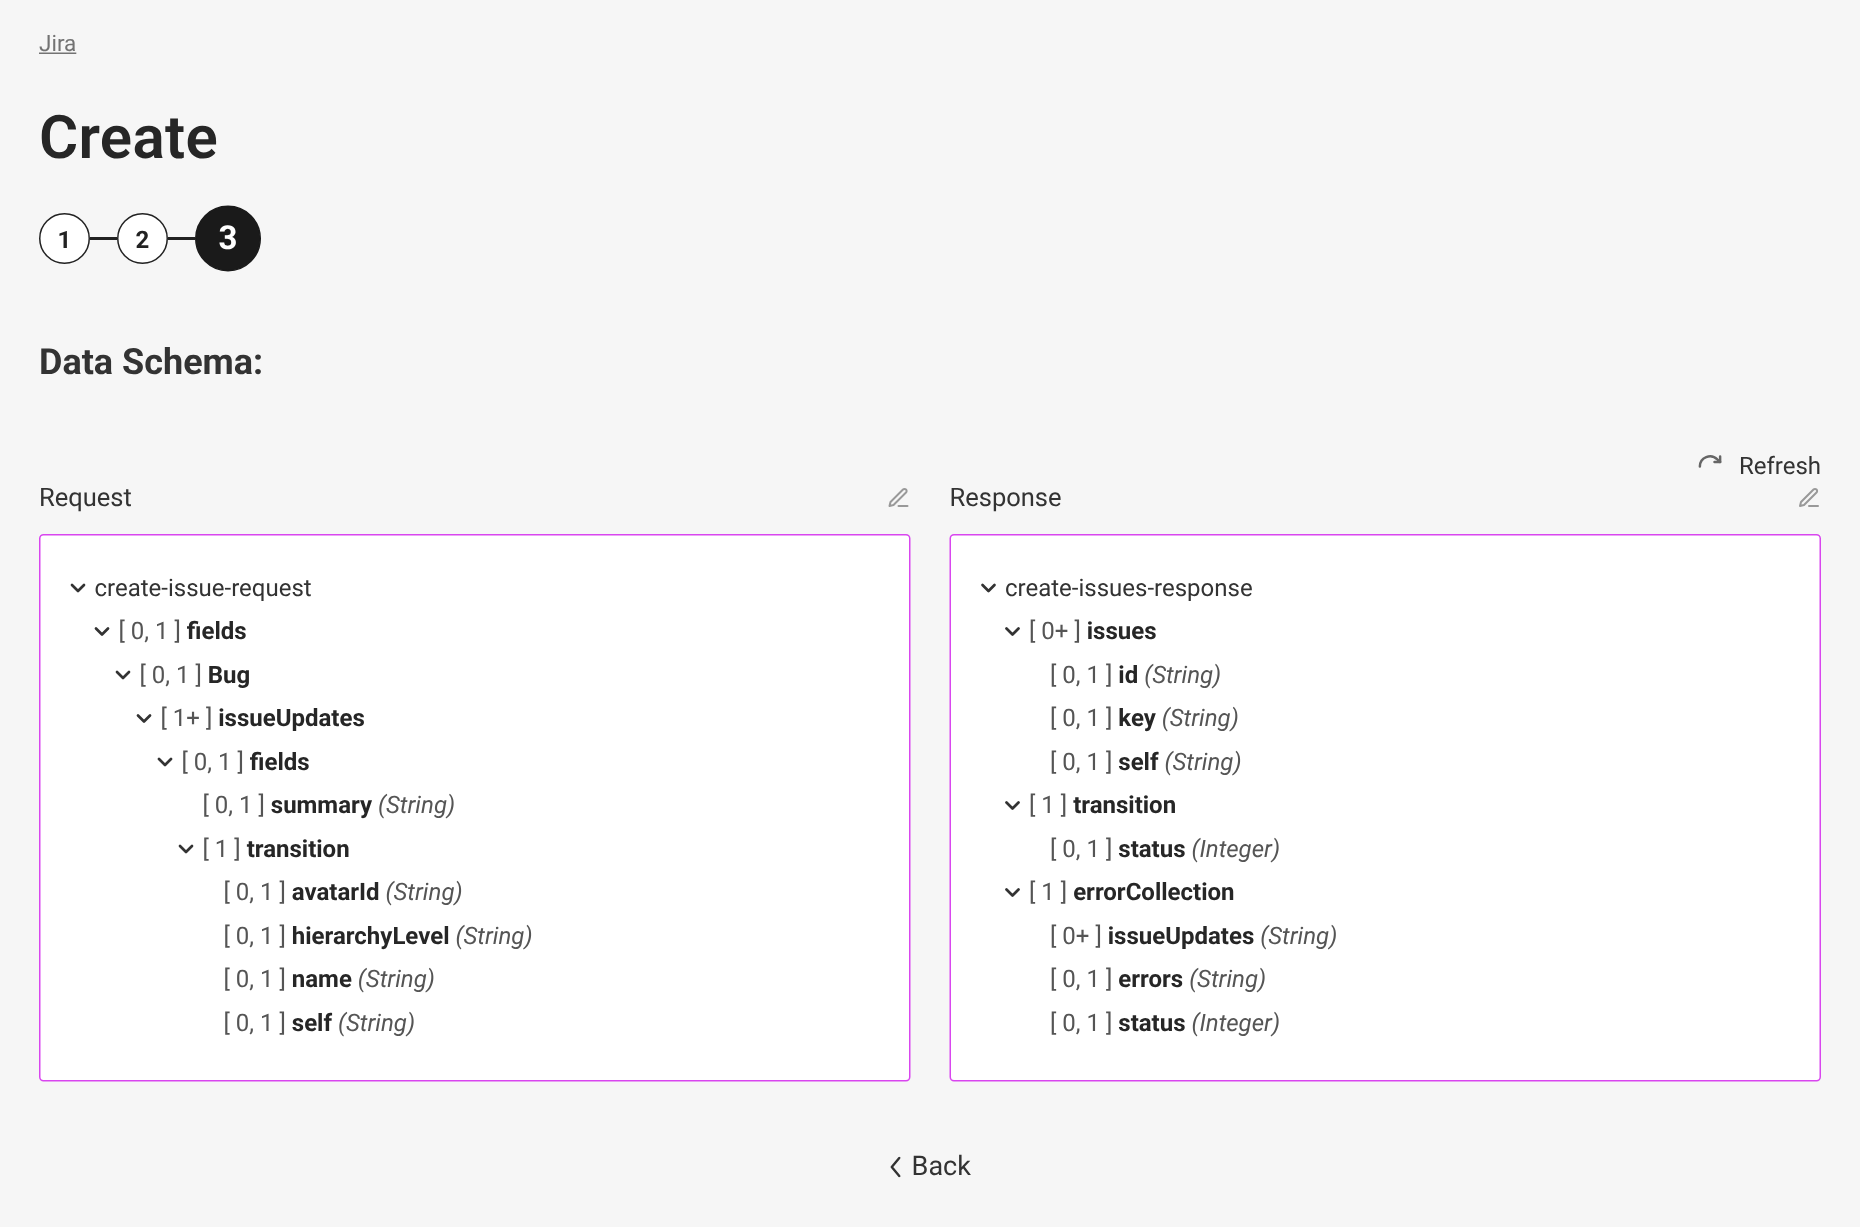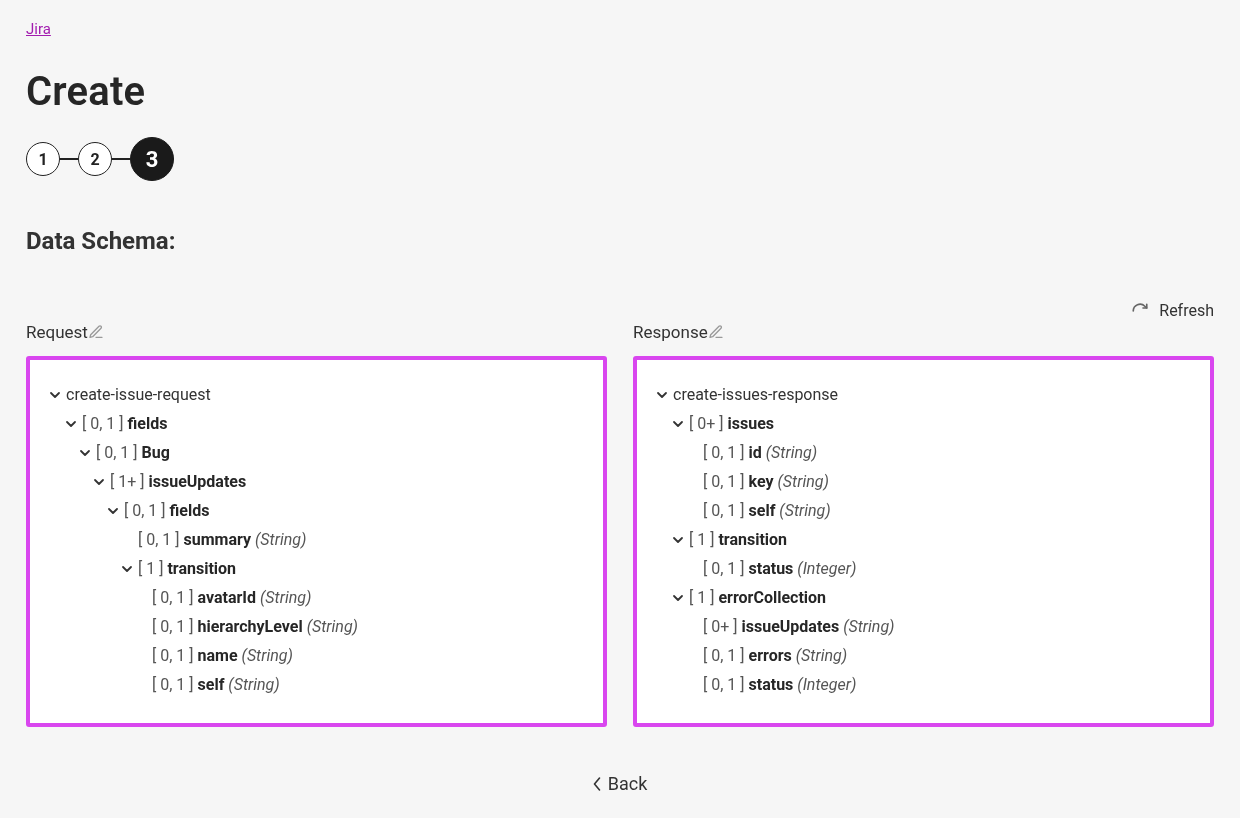--- a/index.html
+++ b/index.html
@@ -10,21 +10,21 @@
     background: #f6f6f6;
     color: #333;
     font-size: 15px;
   }
   .page {
     padding: 20px 26px;
     width: 1240px;
   }
   .breadcrumb {
     font-size: 15px;
-    color: #a21caf;
+    color: #737373;
     text-decoration: underline;
     margin-bottom: 20px;
     display: inline-block;
   }
   .page-title {
     font-size: 40px;
     font-weight: 600;
     color: #262626;
     margin: 10px 0 22px 0;
     letter-spacing: 0.2px;
@@ -84,32 +84,33 @@
   .columns {
     display: flex;
     gap: 26px;
   }
   .col {
     flex: 1;
     min-width: 0;
   }
   .col-header {
     display: flex;
+    justify-content: space-between;
     align-items: center;
     margin-bottom: 14px;
     font-size: 17px;
     color: #333;
   }
   .edit-icon {
     color: #888;
     cursor: pointer;
   }
   .panel {
     background: #fff;
-    border: 4px solid #d946ef;
+    border: 1px solid #d946ef;
     border-radius: 3px;
     padding: 20px 18px 24px 18px;
   }
   .tree-row {
     display: flex;
     align-items: center;
     gap: 4px;
     padding: 5px 0;
     white-space: nowrap;
     font-size: 16px;

